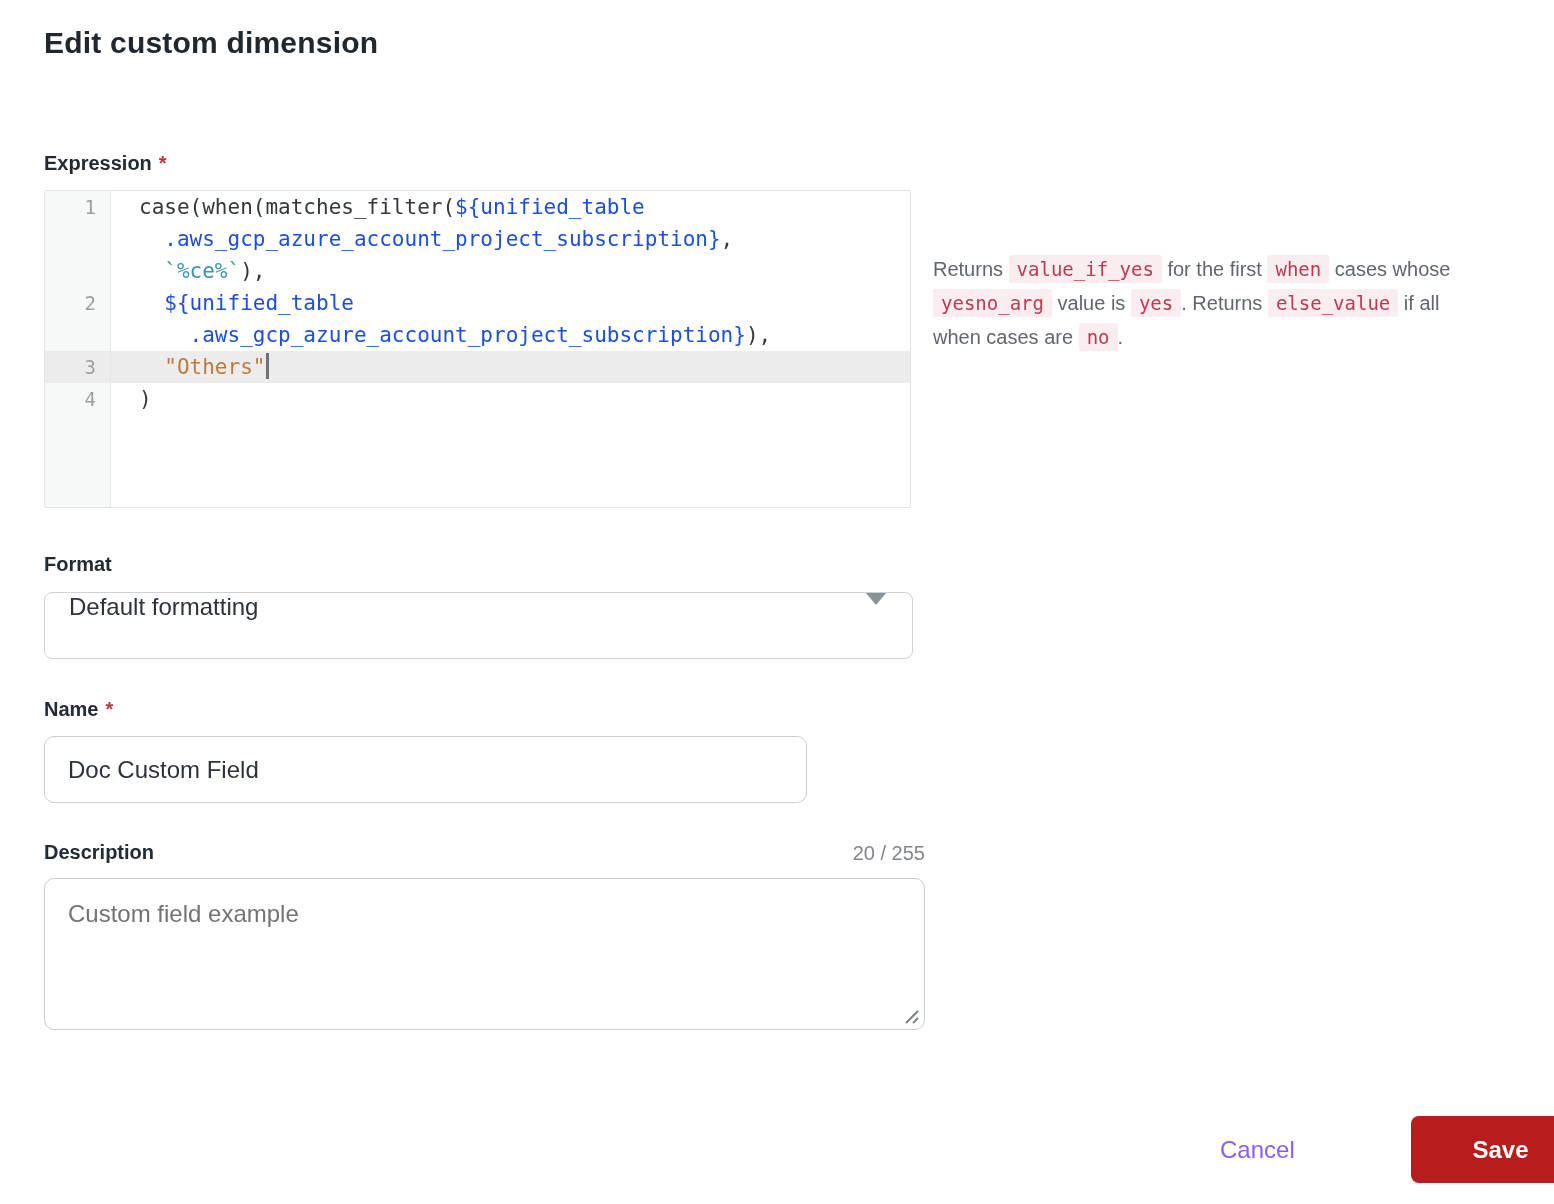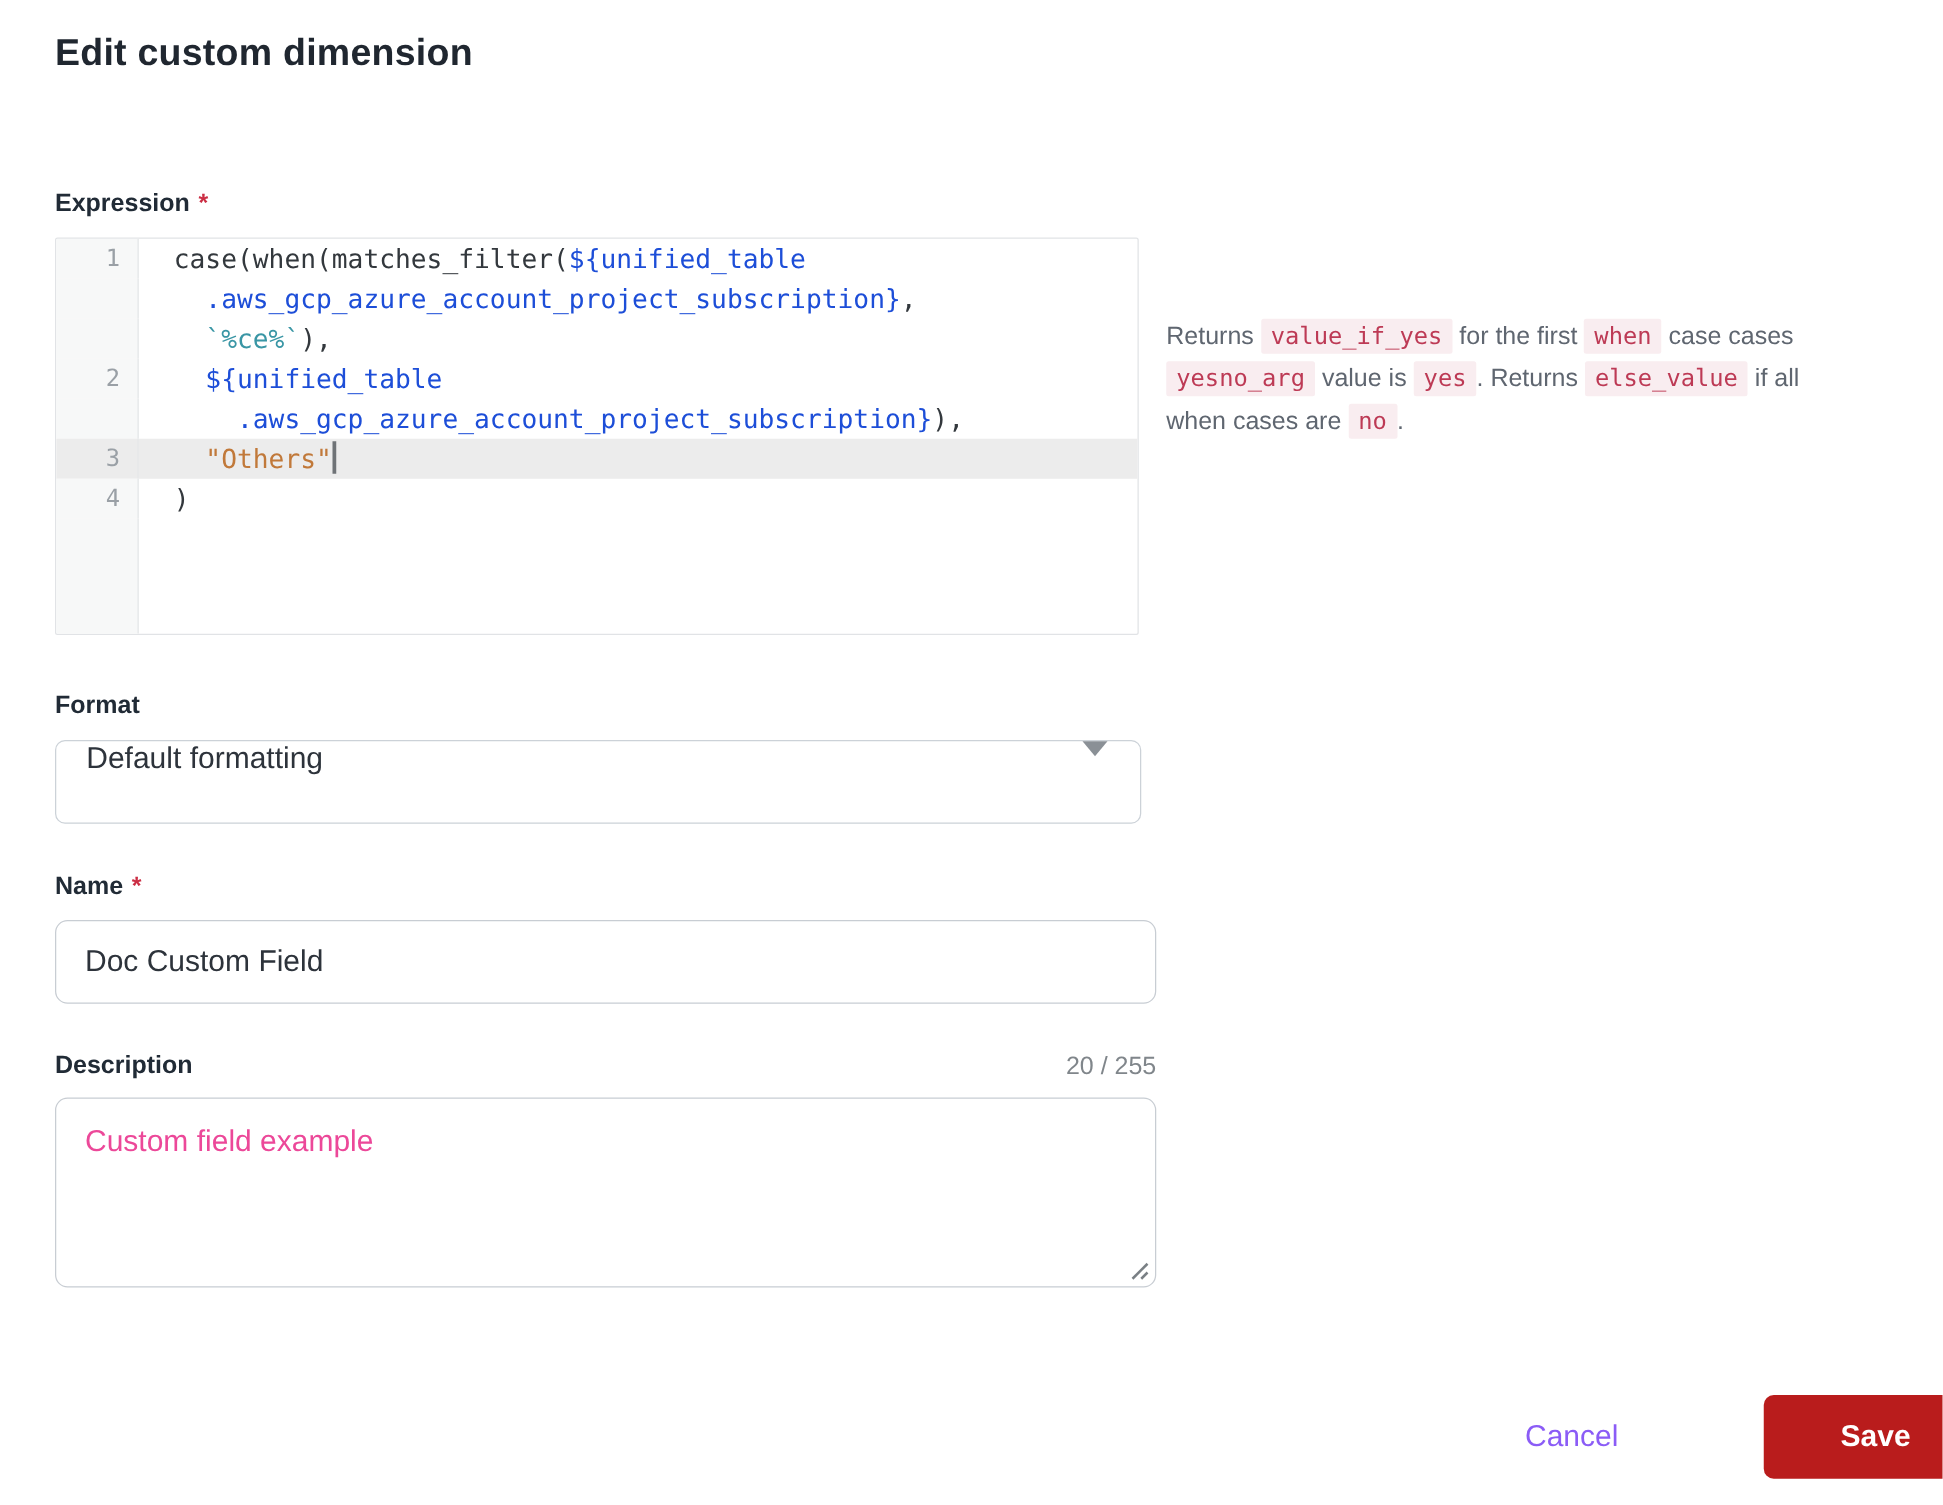--- a/index.html
+++ b/index.html
@@ -71,34 +71,34 @@
     border:1px solid #ccd2d8; border-radius:8px; background:#fff;
     display:flex; justify-content:space-between;
     padding:0 26px 0 24px; font-size:24px; color:#2d333b; cursor:pointer;
   }
   .caret-down {
     width:0; height:0;
     border-left:10px solid transparent; border-right:10px solid transparent;
     border-top:12px solid #8a9096;
   }
   .text-input {
-    position:absolute; left:44px; top:736px; width:881px; height:67px;
+    position:absolute; left:44px; top:736px; width:763px; height:67px;
     border:1px solid #c8cdd3; border-radius:10px; background:#fff;
     padding:0 23px; font-size:24px; color:#2d333b;
     font-family:"Liberation Sans", sans-serif; outline:none;
   }
   .counter {
     position:absolute; right:629px; top:842px;
     font-size:20px; color:#80868b;
   }
   .textarea-wrap { position:absolute; left:44px; top:878px; width:881px; height:152px; }
   .textarea-wrap textarea {
     width:100%; height:100%; resize:none; outline:none;
     border:1px solid #c8cdd3; border-radius:10px; background:#fff;
-    padding:20px 23px; font-size:24px; color:#ec4899;
+    padding:20px 23px; font-size:24px; color:#737373;
     font-family:"Liberation Sans", sans-serif; line-height:30px;
   }
   .grip { position:absolute; right:5px; bottom:5px; cursor:nwse-resize; }
 
   
   .btn-cancel {
     position:absolute; left:1196px; top:1122px; height:56px; padding:0 24px;
     background:none; border:none; font-family:"Liberation Sans", sans-serif;
     font-size:24px; font-weight:500; color:#8b5cf6; cursor:pointer;
   }
@@ -147,21 +147,21 @@
     <div class="gutter-cell">4</div>
     <div class="code-cell"><span class="seg plain">)</span></div>
   </div>
   <div class="ed-row filler">
     <div class="gutter-cell"></div>
     <div class="code-cell"></div>
   </div>
 </div>
 
 <div class="docs">
-  <div class="doc-text"><span>Returns </span><span class="chip">value_if_yes</span><span> for the first </span><span class="chip">when</span><span> case cases </span><span class="chip">yesno_arg</span><span> value is </span><span class="chip">yes</span><span>. Returns </span><span class="chip">else_value</span><span> if all when cases are </span><span class="chip">no</span><span>.</span></div>
+  <div class="doc-text"><span>Returns </span><span class="chip">value_if_yes</span><span> for the first </span><span class="chip">when</span><span> cases whose </span><span class="chip">yesno_arg</span><span> value is </span><span class="chip">yes</span><span>. Returns </span><span class="chip">else_value</span><span> if all when cases are </span><span class="chip">no</span><span>.</span></div>
 </div>
 
 <div class="field-label" style="top:553px;"><span>Format</span></div>
 <div class="select-box">
   <span>Default formatting</span>
   <span class="caret-down"></span>
 </div>
 
 <div class="field-label" style="top:698px;">
   <span>Name</span><span class="req">*</span>

